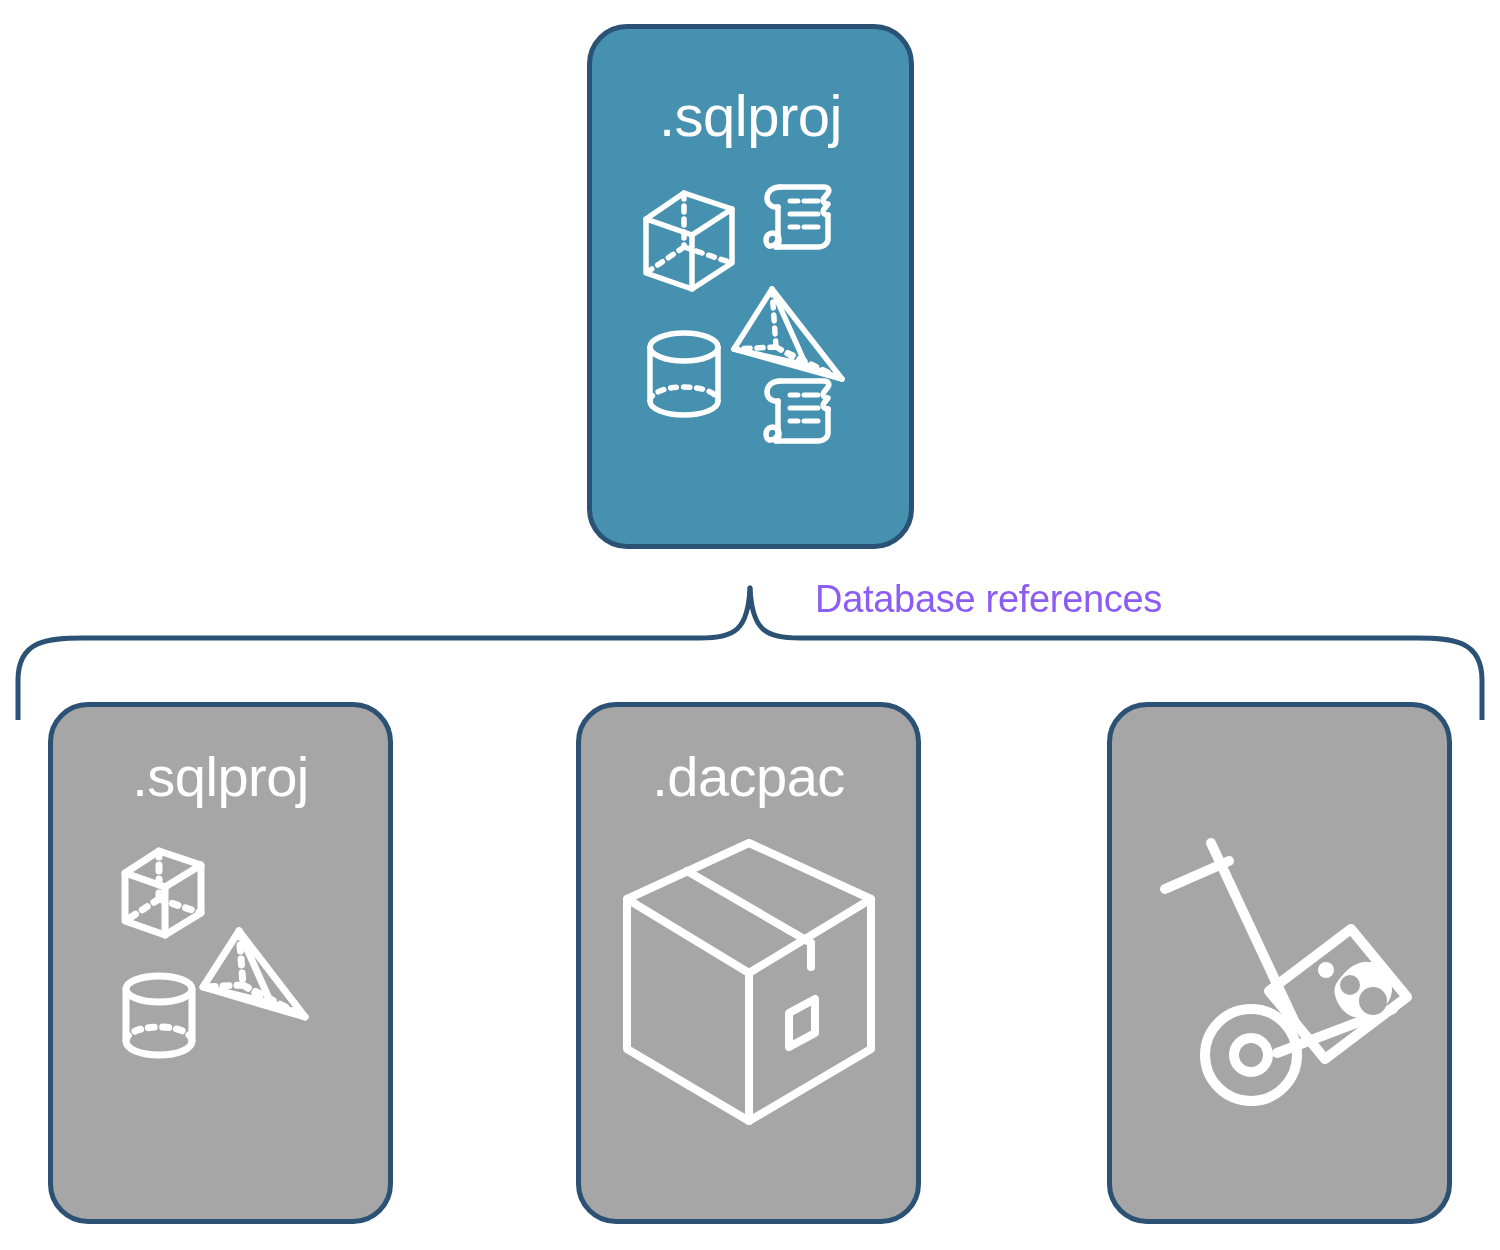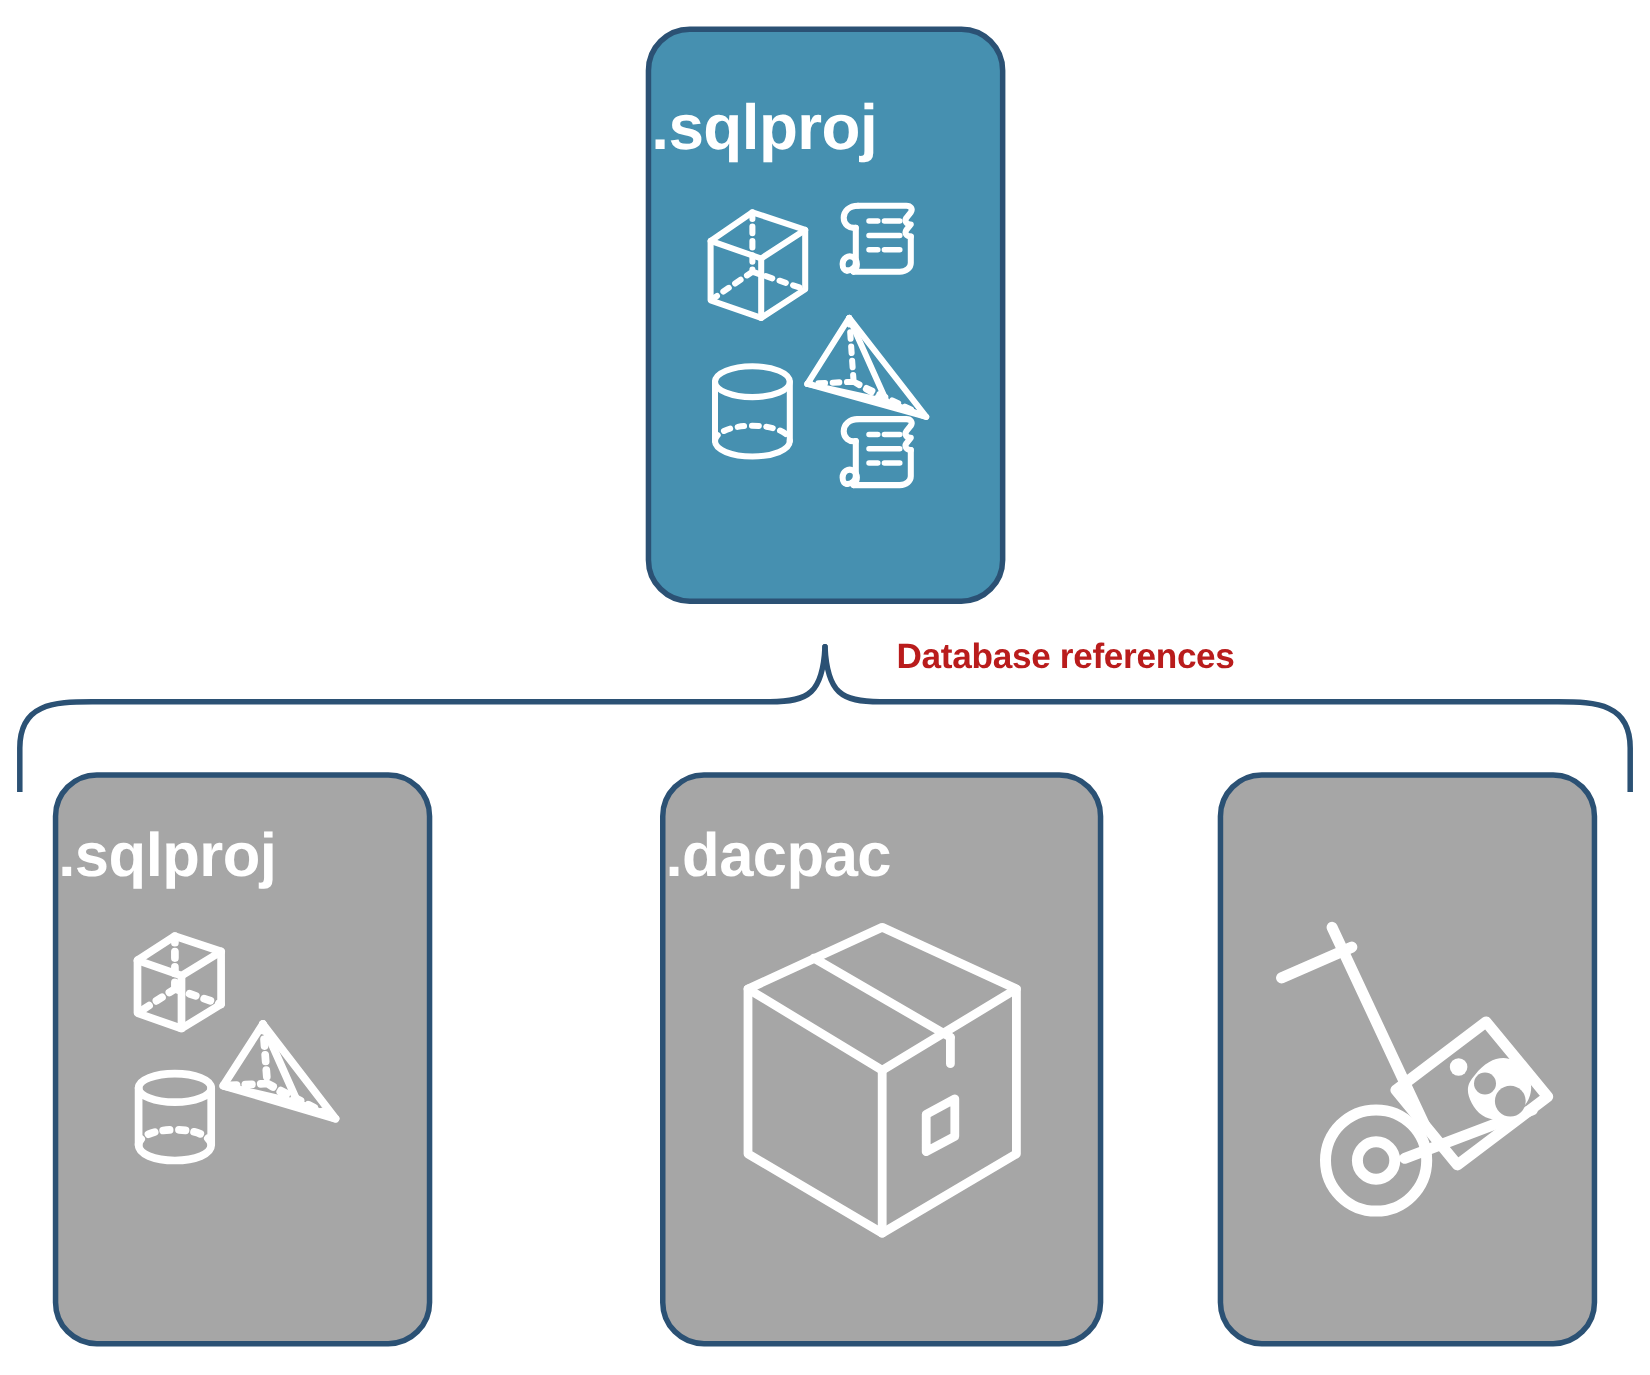--- a/index.html
+++ b/index.html
@@ -20,23 +20,23 @@
     box-sizing: border-box;
     border: 5px solid #2b5174;
     border-radius: 40px;
     overflow: hidden;
   }
 
   .card-title {
     position: absolute;
     left: 0;
     width: 100%;
-    text-align: left;
+    text-align: center;
     color: #ffffff;
-    font-weight: bold;
+    font-weight: normal;
     letter-spacing: -0.5px;
     line-height: 1;
     user-select: none;
   }
 
   
   #card-top {
     left: 587px;
     top: 24px;
     width: 327px;
@@ -55,21 +55,21 @@
     height: 275px;
   }
 
   
   .card-sub {
     top: 702px;
     height: 522px;
     background: #a6a6a6;
   }
   #card-sqlproj { left: 48px;   width: 345px; }
-  #card-dacpac  { left: 600px;  width: 403px; }
+  #card-dacpac  { left: 576px;  width: 345px; }
   #card-nupkg   { left: 1107px; width: 345px; }
 
   .card-sub .card-title {
     top: 42px;
     font-size: 56px;
   }
   .card-sub .icon-area {
     position: absolute;
     left: 0;
     top: 130px;
@@ -85,23 +85,23 @@
     left: 0;
     top: 540px;
     width: 1500px;
     height: 180px;
   }
 
   #brace-label {
     position: absolute;
     left: 815px;
     top: 578px;
-    font-size: 32px;
-    font-weight: bold;
-    color: #b91c1c;
+    font-size: 38px;
+    font-weight: normal;
+    color: #8b5cf6;
     white-space: nowrap;
     letter-spacing: -0.3px;
     user-select: none;
   }
 </style>
 </head>
 <body>
 
 <svg id="brace-layer" viewBox="0 0 1500 180" aria-hidden="true">
 

